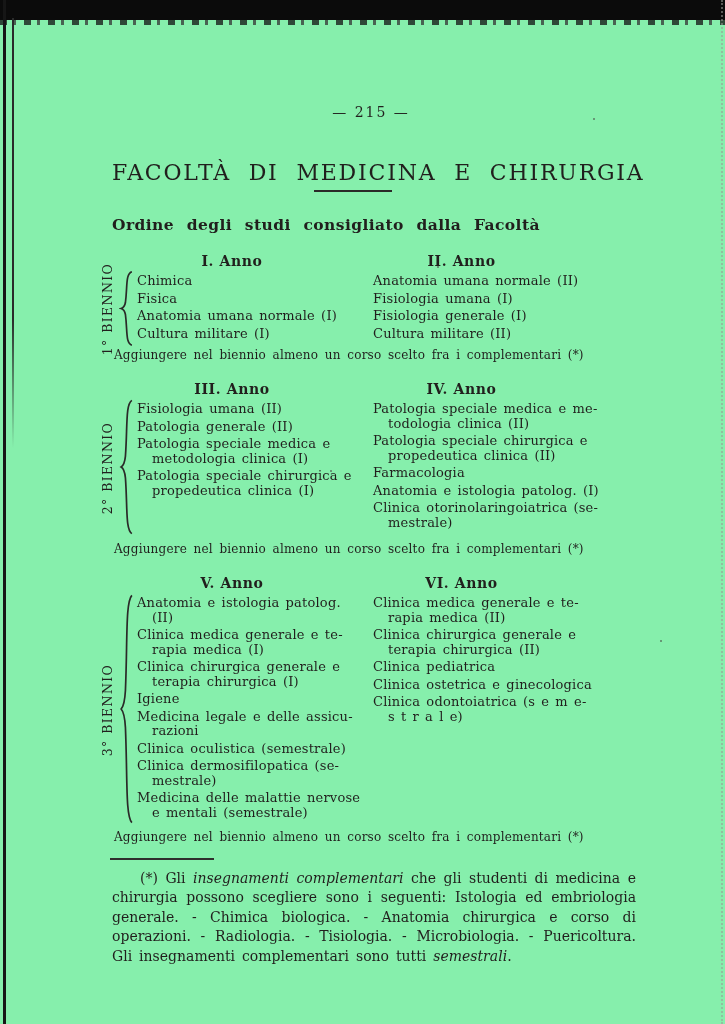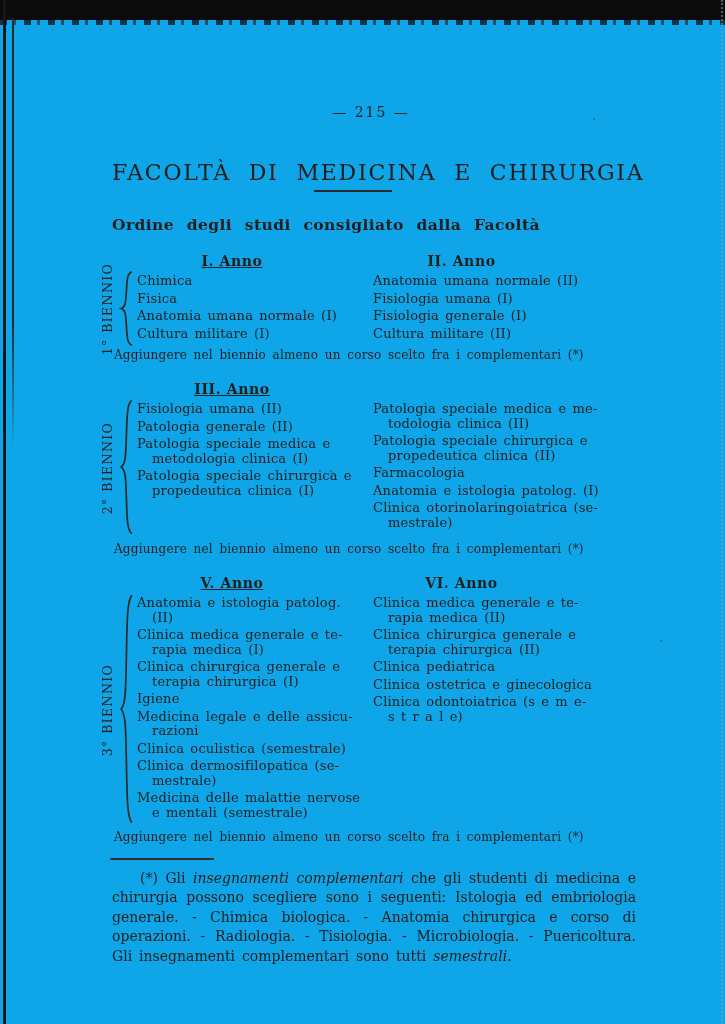--- a/index.html
+++ b/index.html
@@ -1,18 +1,18 @@
 <!DOCTYPE html>
 <html><head>
 <meta charset="utf-8">
 <style>
   html,body { margin:0; padding:0; background:#e8e8e6; }
   .page {
     position:relative; width:725px; height:1024px;
-    background:#0ea5e9; overflow:hidden;
+    background:#86efac; overflow:hidden;
     font-family:"DejaVu Serif","Liberation Serif",serif;
     color:#211f1d;
   }
   
   .top-band { position:absolute; top:0; left:0; width:725px; height:20px; background:#0b0b0b; }
   .top-band-fray { position:absolute; top:20px; left:0; width:725px; height:5px;
     background:repeating-linear-gradient(90deg,#111 0 7px,transparent 7px 13px,#333 13px 16px,transparent 16px 24px);
     opacity:.75; }
   .edge-left-a { position:absolute; left:3px; top:0; width:3px; height:1024px; background:#161616; }
   .edge-left-b { position:absolute; left:12px; top:18px; width:2px; height:430px;
@@ -28,21 +28,21 @@
     font-size:14px; letter-spacing:2px; }
   .title { margin-top:40px; text-align:center; padding-right:26px;
     font-size:22px; font-weight:normal; letter-spacing:1.8px; word-spacing:9px; white-space:nowrap; }
   .title-rule { width:78px; height:2px; background:#2a2a28; margin:5px 0 0 202px; }
   .subtitle { margin-top:23px; text-align:left; padding-right:40px;
     font-size:15.5px; font-weight:bold; letter-spacing:.4px; word-spacing:7px; white-space:nowrap; }
 
   .section { position:relative; margin-top:19px; padding-left:25px; }
   .headers { display:flex; }
   .anno-h { font-weight:bold; font-size:14px; letter-spacing:.6px; box-sizing:border-box; }
-  .anno-h.left  { width:224px; margin-right:12px; text-align:center; padding-right:34px;text-decoration:underline; }
+  .anno-h.left  { width:224px; margin-right:12px; text-align:center; padding-right:34px; }
   .anno-h.right { width:287px; text-align:center; padding-right:110px; }
 
   .cols { display:flex; margin-top:5px; }
   .col-left  { width:224px; margin-right:12px; position:relative; }
   .col-right { width:287px; position:relative; }
   .item { font-size:13px; line-height:14.5px; margin-bottom:3px;
     white-space:pre-line; padding-left:15px; text-indent:-15px;
     word-spacing:1.8px; letter-spacing:.2px; }
 
   .brace { position:absolute; left:-18px; top:-3px; bottom:-2px; width:15px; }
@@ -109,20 +109,21 @@
           <div class="item">Fisiologia generale (I)</div>
           <div class="item">Cultura militare (II)</div>
         </div>
       </div>
       <div class="note">Aggiungere nel biennio almeno un corso scelto fra i complementari (*)</div>
     </div>
 
     <div class="section s2">
       <div class="headers">
         <div class="anno-h left">III. Anno</div>
+        <div class="anno-h right">IV. Anno</div>
       </div>
       <div class="cols">
         <div class="col-left">
           <div class="brace">
             <svg viewBox="0 0 14 100" preserveAspectRatio="none" aria-hidden="true">
               <path d="M 12 1 C 6 4, 8 20, 6 42 C 5.5 46, 4 49, 2 50 C 4 51, 5.5 54, 6 58 C 8 80, 6 96, 12 99" fill="none" stroke="#2a2a28" stroke-width="1.7" vector-effect="non-scaling-stroke"></path>
             </svg>
           </div>
           <div class="vlabel">2° BIENNIO</div>
           <div class="item">Fisiologia umana (II)</div>

